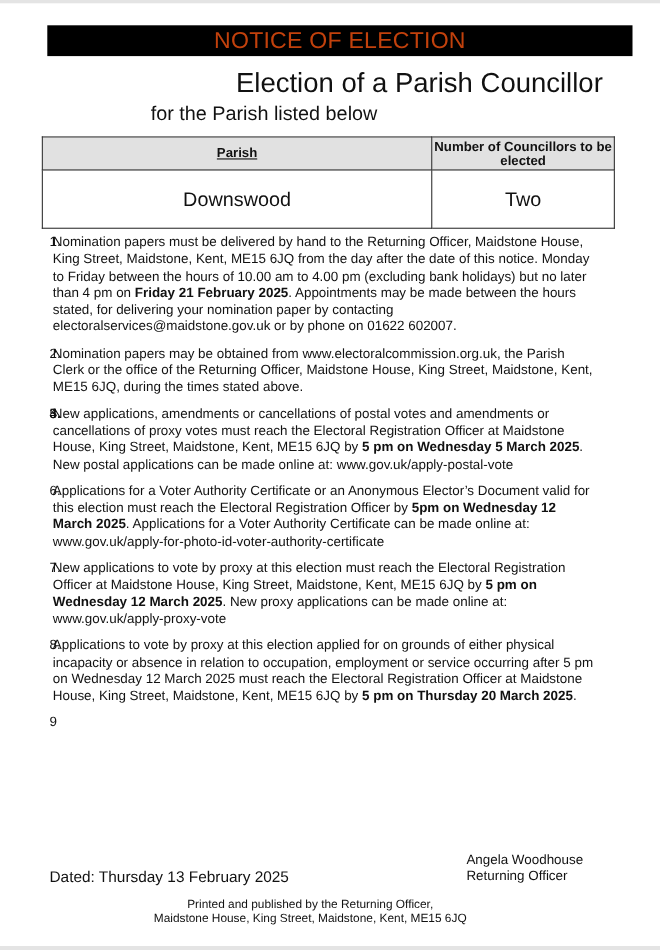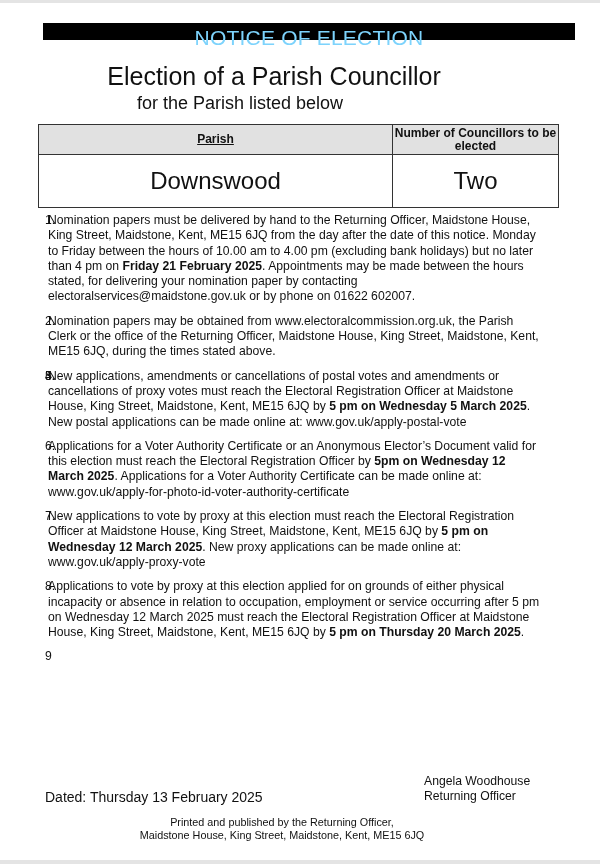--- a/index.html
+++ b/index.html
@@ -4,42 +4,42 @@
 <style>
   html, body { margin: 0; padding: 0; }
   body {
     width: 600px; height: 864px; position: relative; overflow: hidden;
     background: #ffffff; color: #111;
     font-family: "Liberation Sans", sans-serif;
   }
   .topline { position: absolute; left: 0; top: 0; width: 600px; height: 3px; background: #e4e4e4; }
   .bottomline { position: absolute; left: 0; bottom: 0; width: 600px; height: 4px; background: #e4e4e4; }
   .banner {
-    position: absolute; left: 43px; top: 23px; width: 532px; height: 17px;
-    background: #000; color: #7dd3fc; text-align: center;
+    position: absolute; left: 43px; top: 23px; width: 532px; height: 28px;
+    background: #000; color: #c2410c; text-align: center;
     font-size: 21px; line-height: 29px; letter-spacing: 0.2px;
   }
   .title {
-    position: absolute; left: 0; width: 548px; top: 61px; text-align: center;
+    position: absolute; left: 0; width: 548px; top: 61px; text-align: right;
     font-size: 25px; line-height: 30px;
   }
   .subtitle {
     position: absolute; left: 0; width: 480px; top: 92px; text-align: center;
     font-size: 18px; line-height: 22px;
   }
   table.parish {
     position: absolute; left: 38px; top: 124px; width: 521px;
     border-collapse: collapse;
   }
   table.parish th, table.parish td { border: 1px solid #333; text-align: center; padding: 0; }
   table.parish th {
     background: #e1e1e1; font-size: 12px; font-weight: bold; line-height: 13px; height: 29px;
   }
   table.parish th.c1 { width: 353px; text-decoration: underline; }
-  table.parish td { font-size: 24px; height: 52px; }
+  table.parish td { font-size: 18px; height: 52px; }
   ol.items { position: absolute; left: 0; top: 213px; margin: 0; padding: 0; list-style: none; width: 600px; }
   ol.items li { position: relative; font-size: 12.2px; line-height: 15.3px; }
   .num { position: absolute; left: 45px; top: 0; }
   .txt { display: block; margin-left: 48px; width: 494px; }
   .txt b { font-weight: bold; }
   .justify { text-align: justify; }
   .dated { position: absolute; left: 45px; top: 789px; font-size: 14px; }
   .officer { position: absolute; left: 412px; top: 774px; font-size: 12.2px; line-height: 15px; margin-left: 12px; }
   .printed { position: absolute; left: 0; width: 564px; top: 816px; text-align: center; font-size: 10.8px; line-height: 13px; }
 </style>

